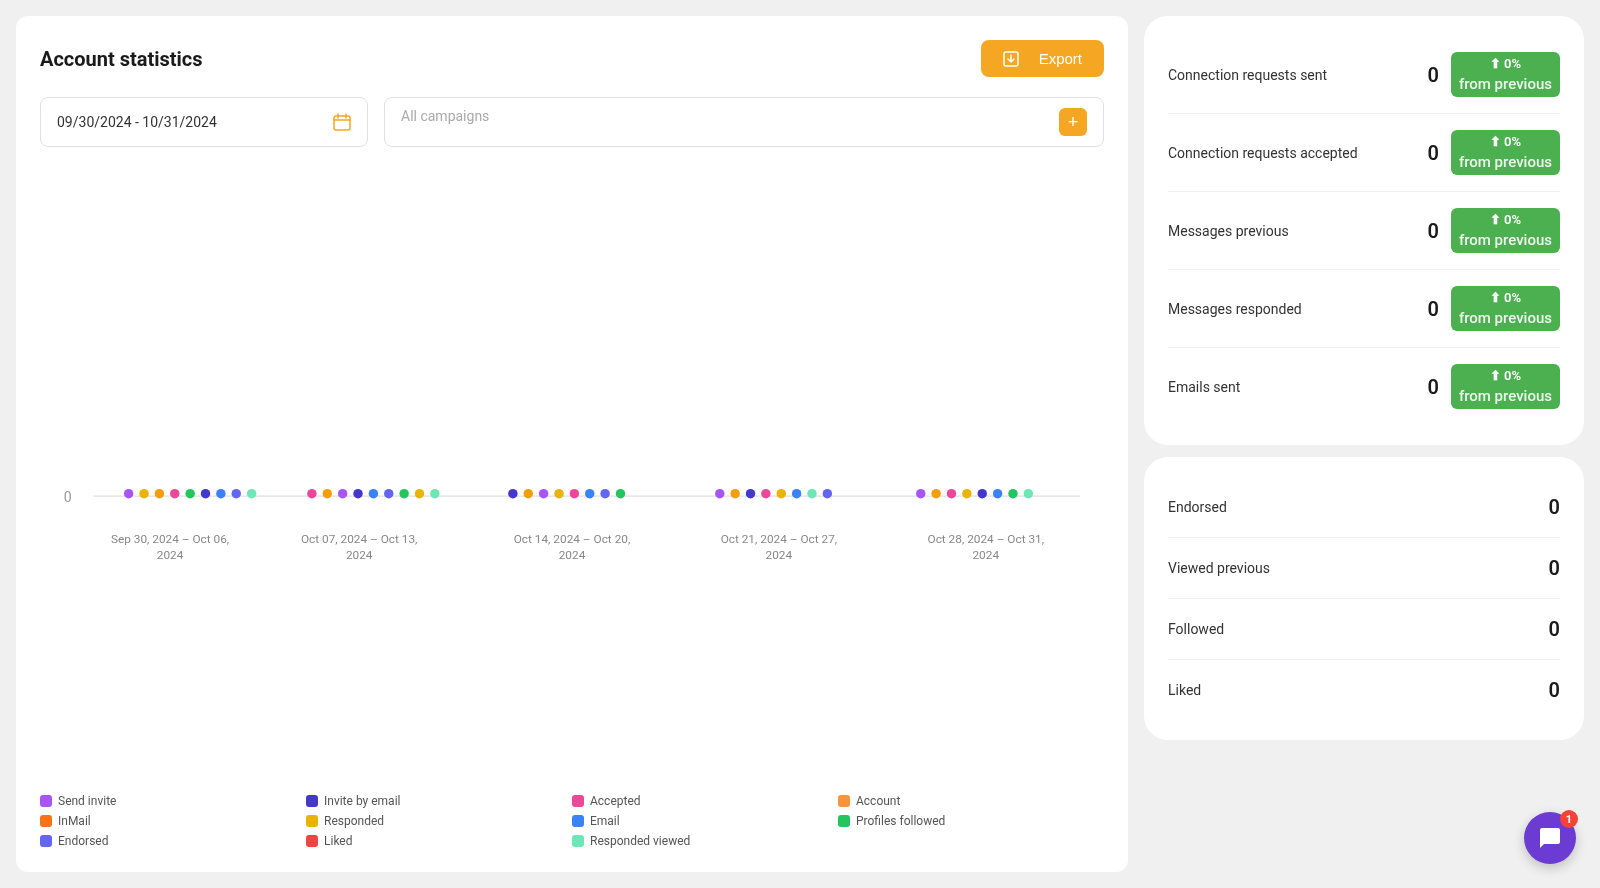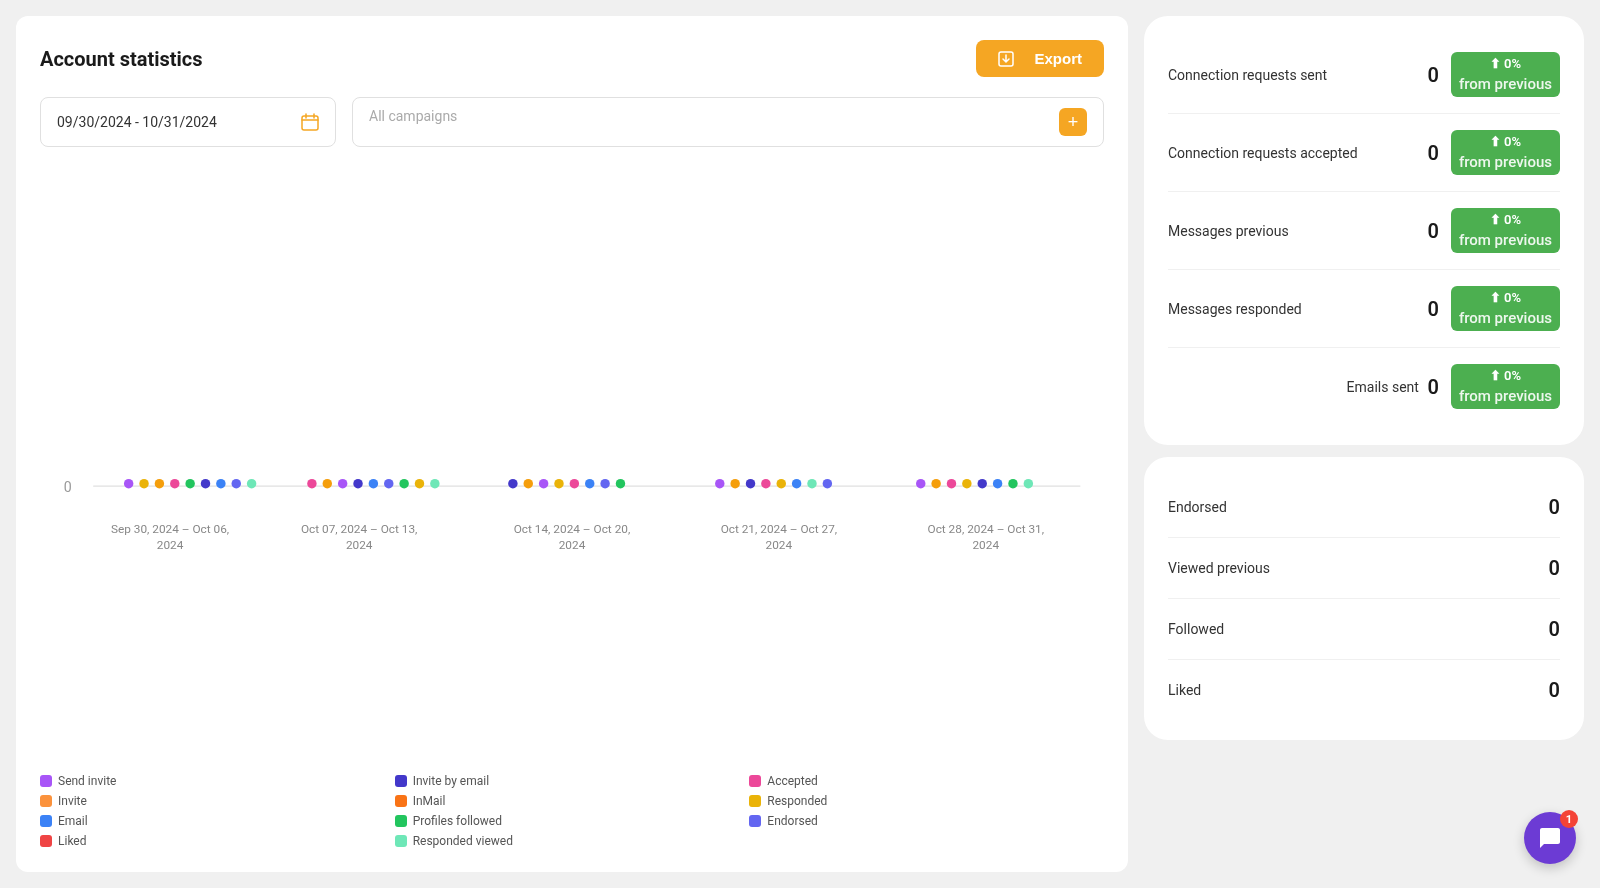--- a/index.html
+++ b/index.html
@@ -49,21 +49,21 @@
       color: #1a1a1a;
     }
 
     .export-btn {
       background: #f5a623;
       color: #fff;
       border: none;
       border-radius: 8px;
       padding: 10px 22px;
       font-size: 15px;
-      font-weight: 700;
+      font-weight: 400;
       cursor: pointer;
       display: flex;
       align-items: center;
       gap: 20px;
     }
 
     
     .controls-row {
       display: flex;
       gap: 16px;
@@ -71,21 +71,21 @@
 
     .date-picker {
       border: 1.5px solid #e0e0e0;
       border-radius: 8px;
       padding: 10px 16px;
       font-size: 14px;
       color: #333;
       display: flex;
       align-items: center;
       gap: 3px;
-      width: 296px;
+      width: 328px;
       cursor: pointer;
       background: #fff;
     }
 
     .campaign-select {
       border: 1.5px solid #e0e0e0;
       border-radius: 8px;
       padding: 10px 16px;
       font-size: 14px;
       color: #aaa;
@@ -119,21 +119,21 @@
     }
 
     .chart-svg {
       width: 100%;
       height: 100%;
     }
 
     
     .legend {
       display: grid;
-      grid-template-columns: repeat(3, 1fr);
+      grid-template-columns: repeat(4, 1fr);
       gap: 6px 0;
       padding-top: 8px;
     }
 
     .legend-item {
       display: flex;
       align-items: center;
       gap: 6px;
       font-size: 12px;
       color: #555;
@@ -148,21 +148,21 @@
 
     
     .stat-row {
       display: flex;
       align-items: center;
       justify-content: space-between;
       padding: 16px 0;
       border-bottom: 1px solid #f0f0f0;
     }
 
-    .stat-row:last-child { border-bottom: none; justify-content: flex-end; }
+    .stat-row:last-child { border-bottom: none; }
 
     .stat-label {
       font-size: 14px;
       color: #333;
       font-weight: 400;
     }
 
     .stat-right {
       display: flex;
       align-items: center;
@@ -350,21 +350,21 @@
       <div class="legend-item">
     <span class="legend-dot" style="background:#4338ca"></span>
     <span>Invite by email</span>
   </div>
       <div class="legend-item">
     <span class="legend-dot" style="background:#ec4899"></span>
     <span>Accepted</span>
   </div>
       <div class="legend-item">
     <span class="legend-dot" style="background:#fb923c"></span>
-    <span>Invite</span>
+    <span>Account</span>
   </div>
       <div class="legend-item">
     <span class="legend-dot" style="background:#f97316"></span>
     <span>InMail</span>
   </div>
       <div class="legend-item">
     <span class="legend-dot" style="background:#eab308"></span>
     <span>Responded</span>
   </div>
       <div class="legend-item">

